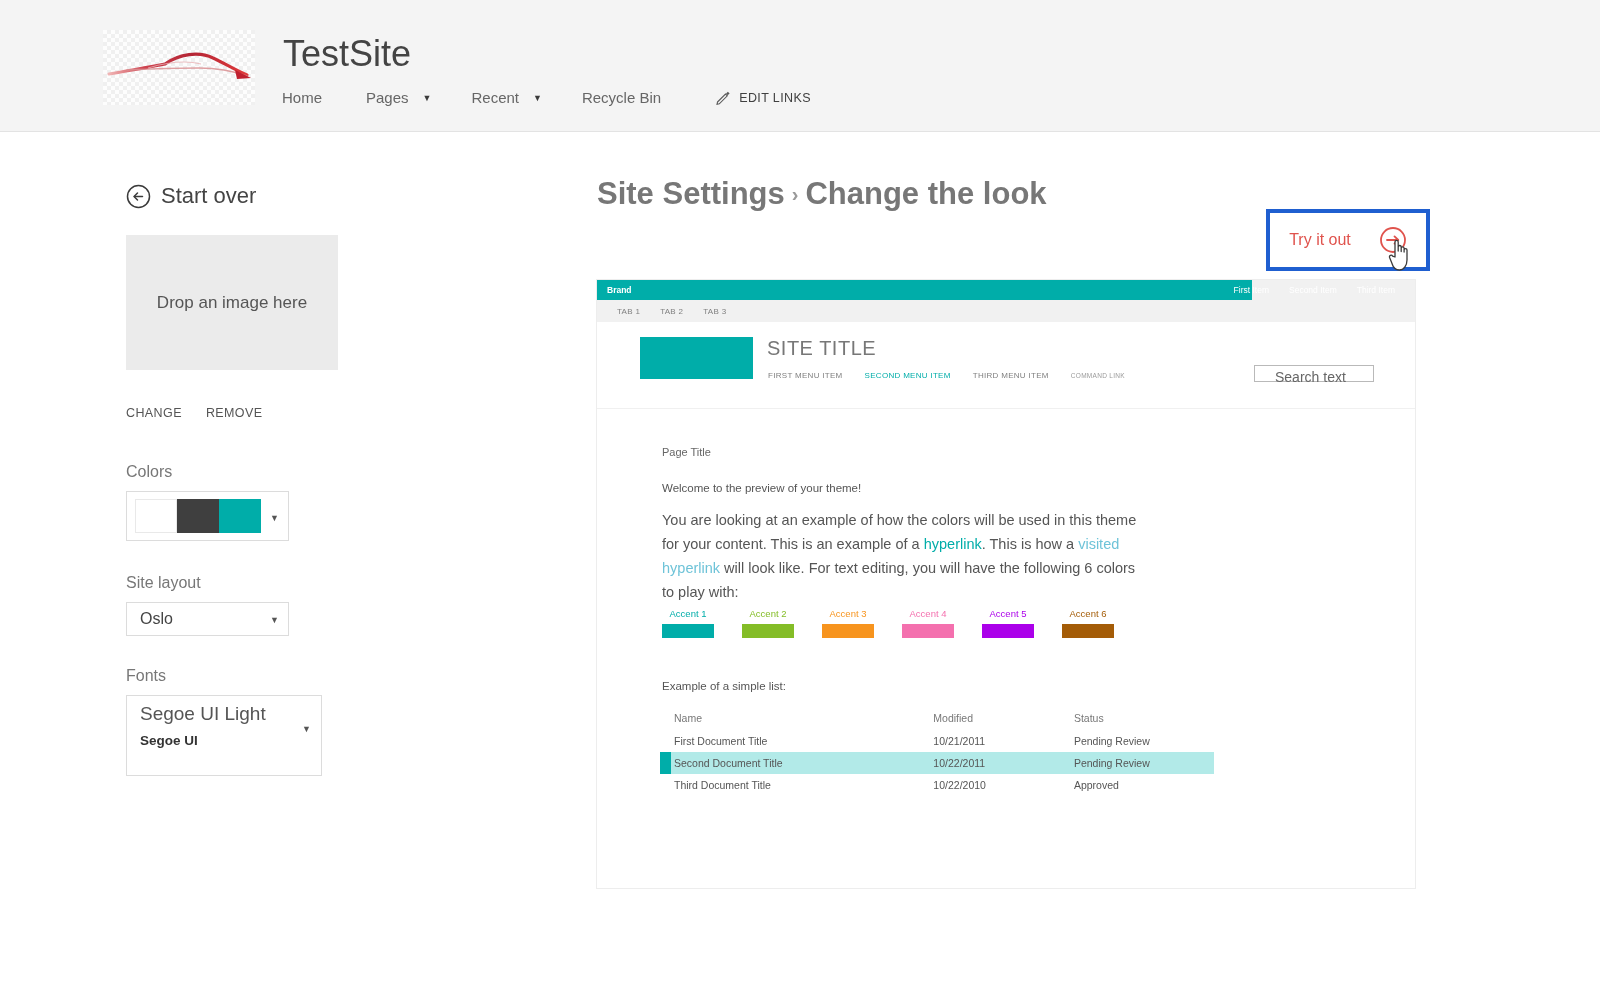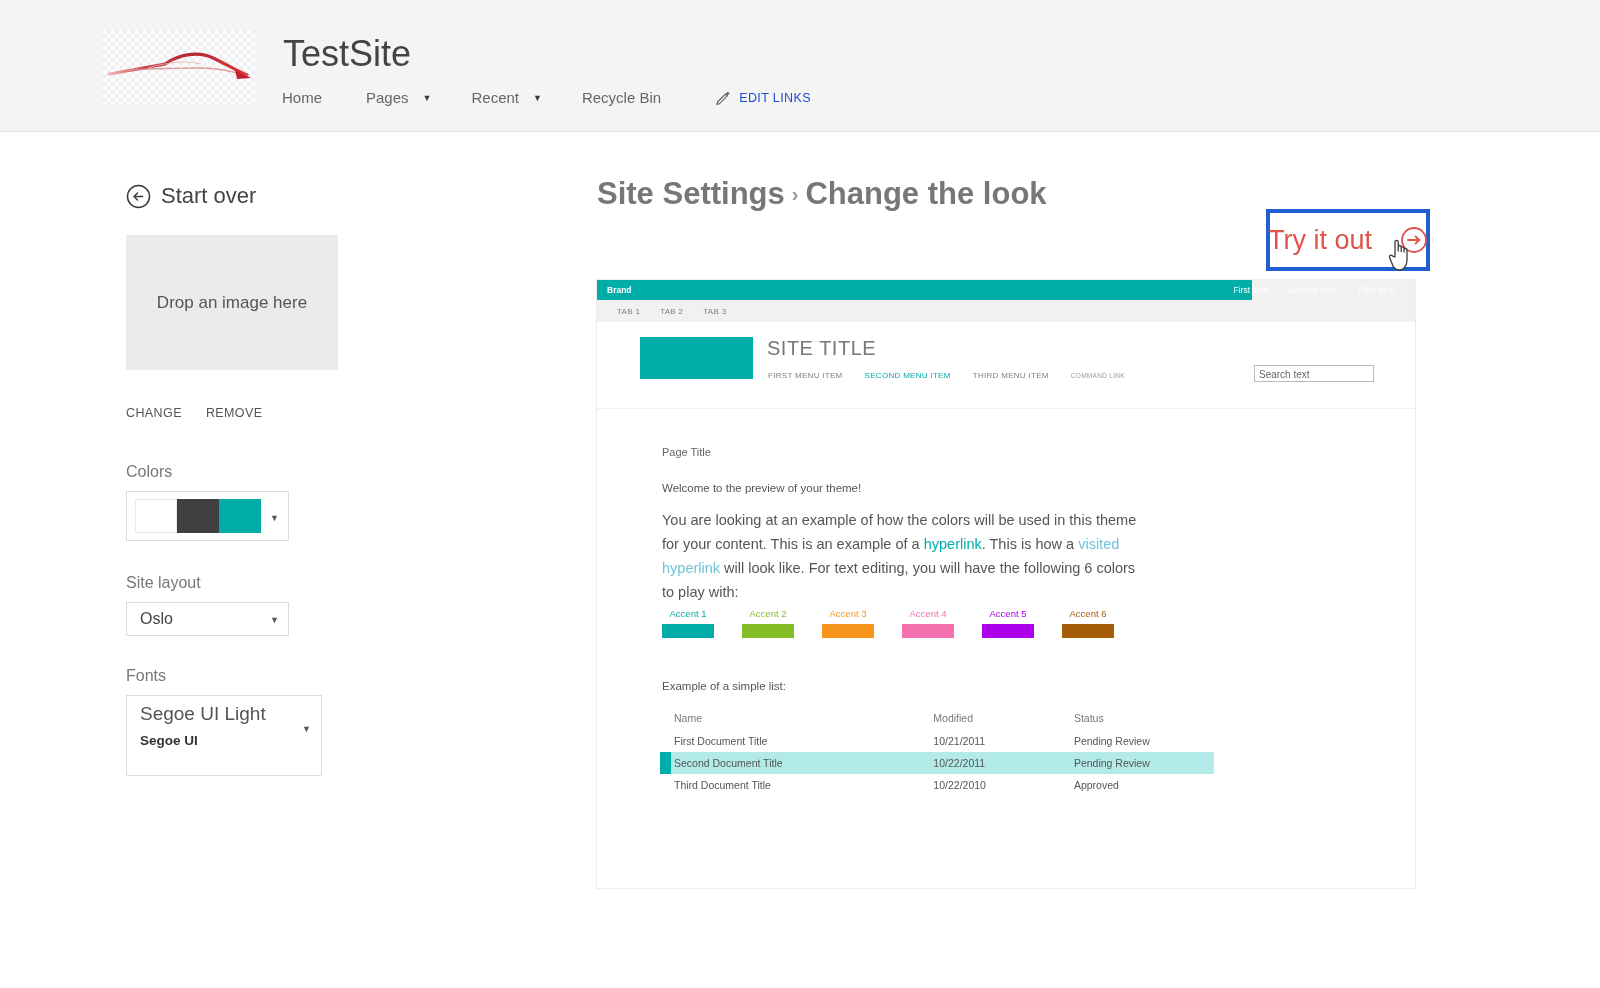--- a/index.html
+++ b/index.html
@@ -77,21 +77,21 @@
     display: flex;
     align-items: center;
     margin-left: 50px;
   }
   #edit-links-pencil {
     width: 16px; height: 16px;
     margin-right: 8px;
   }
   #edit-links-label {
     font-size: 12.5px;
-    color: #1d4ed8;
+    color: #404040;
     letter-spacing: 0.4px;
     white-space: nowrap;
   }
 
   
   #left-panel {
     position: absolute;
     left: 0; top: 131px;
     width: 560px;
     height: 857px;
@@ -262,21 +262,21 @@
   }
   #try-it-out-inner {
     position: absolute;
     left: 0; top: 0;
     width: 100%; height: 100%;
     display: flex;
     align-items: center;
     justify-content: center;
   }
   #try-it-out-label {
-    font-size: 27px;
+    font-size: 16px;
     font-weight: 300;
     color: #e0534d;
     white-space: nowrap;
     margin-right: 28px;
   }
   #try-it-out-arrow { width: 28px; height: 28px; }
   #hand-cursor {
     position: absolute;
     left: 826px; top: 104px;
     width: 30px; height: 38px;
@@ -398,22 +398,22 @@
   #preview-search {
     position: absolute;
     left: 657px; top: 43px;
     width: 120px; height: 17px;
     border: 1px solid #b9b9b9;
     background: #ffffff;
     box-sizing: border-box;
   }
   #preview-search-text {
     position: absolute;
-    left: 4px; top: 3px;
-    font-size: 10px;
+    left: 20px; top: 3px;
+    font-size: 14px;
     color: #666;
     white-space: nowrap;
   }
 
   #preview-content { position: absolute; left: 0; top: 86px; width: 820px; }
 
   #preview-page-title {
     position: absolute;
     left: 65px; top: 38px;
     font-size: 11px;

